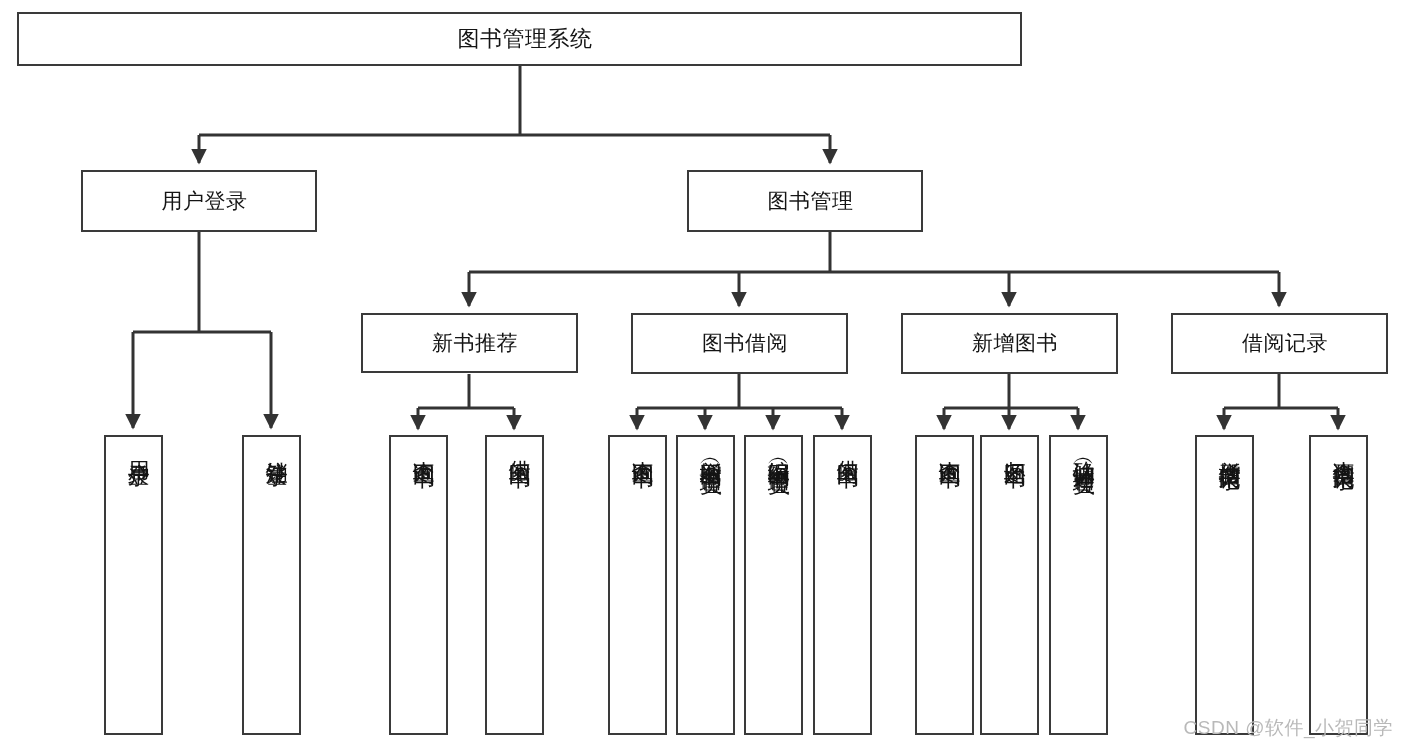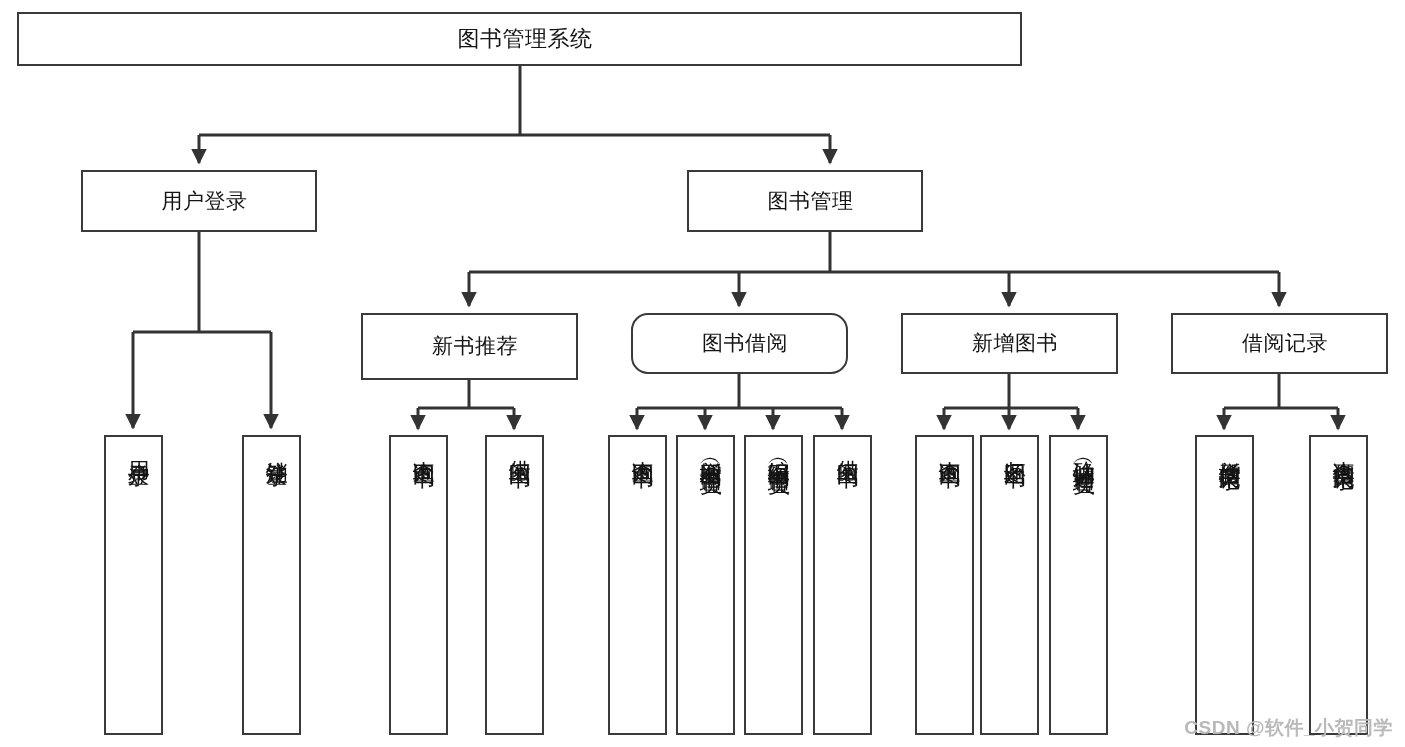--- a/index.html
+++ b/index.html
@@ -65,21 +65,20 @@
   }
   
   #watermark {
     position: absolute;
     right: 12px;
     bottom: 6px;
     font-size: 19px;
     color: #b9b9b9;
     white-space: nowrap;
     letter-spacing: 0.5px;
-    font-weight: bold;
   }
 </style>
 </head>
 <body>
 
 <div id="canvas">
 
   <svg id="wires" viewBox="0 0 1405 747" xmlns="http://www.w3.org/2000/svg">
     <defs>
       <marker id="arrow" viewBox="0 0 10 10" refX="9" refY="5" markerWidth="5.2" markerHeight="5.2" orient="auto-start-reverse">
@@ -137,25 +136,25 @@
   </div>
 
   <div class="node level1" style="left:81px; top:170px; width:236px; height:62px;">
     <span class="label">用户登录</span>
   </div>
 
   <div class="node level1" style="left:687px; top:170px; width:236px; height:62px;">
     <span class="label">图书管理</span>
   </div>
 
-  <div class="node level2" style="left:361px; top:313px; width:217px; height:67px;">
+  <div class="node level2" style="left:361px; top:313px; width:217px; height:60px;">
     <span class="label">新书推荐</span>
   </div>
 
-  <div class="node level2" style="left:631px; top:313px; width:217px; height:61px;border-radius:17px;">
+  <div class="node level2" style="left:631px; top:313px; width:217px; height:61px;">
     <span class="label">图书借阅</span>
   </div>
 
   <div class="node level2" style="left:901px; top:313px; width:217px; height:61px;">
     <span class="label">新增图书</span>
   </div>
 
   <div class="node level2" style="left:1171px; top:313px; width:217px; height:61px;text-align:right;">
     <span class="label">借阅记录</span>
   </div>

